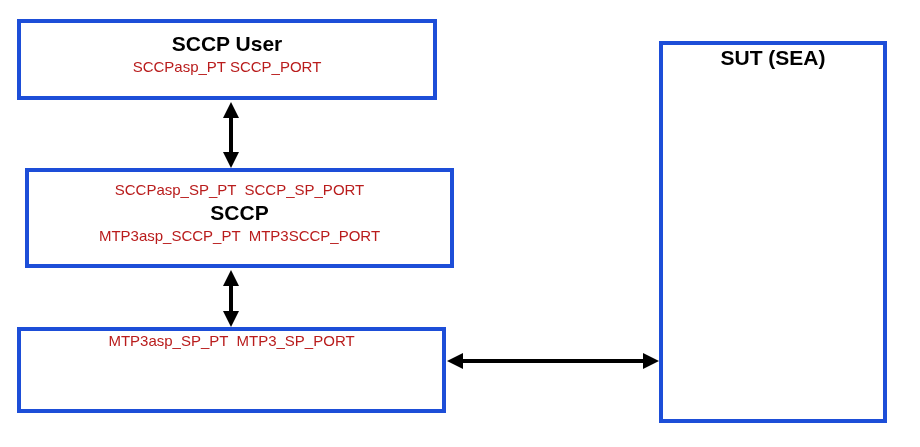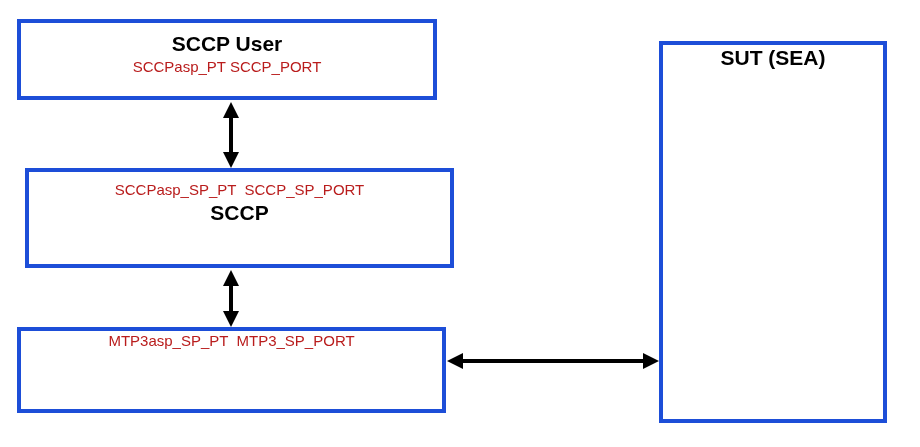--- a/index.html
+++ b/index.html
@@ -58,20 +58,21 @@
 <div class="canvas">
 
   <div class="box" id="box-sccp-user">
     <div class="box-title">SCCP User</div>
     <div class="box-ports">SCCPasp_PT SCCP_PORT</div>
   </div>
 
   <div class="box" id="box-sccp">
     <div class="box-ports">SCCPasp_SP_PT  SCCP_SP_PORT</div>
     <div class="box-title">SCCP</div>
+    <div class="box-ports">MTP3asp_SCCP_PT  MTP3SCCP_PORT</div>
   </div>
 
   <div class="box" id="box-system-mtp3">
     <div class="box-ports">MTP3asp_SP_PT  MTP3_SP_PORT</div>
   </div>
 
   <div class="box" id="box-sut">
     <div class="box-title">SUT (SEA)</div>
   </div>
 

